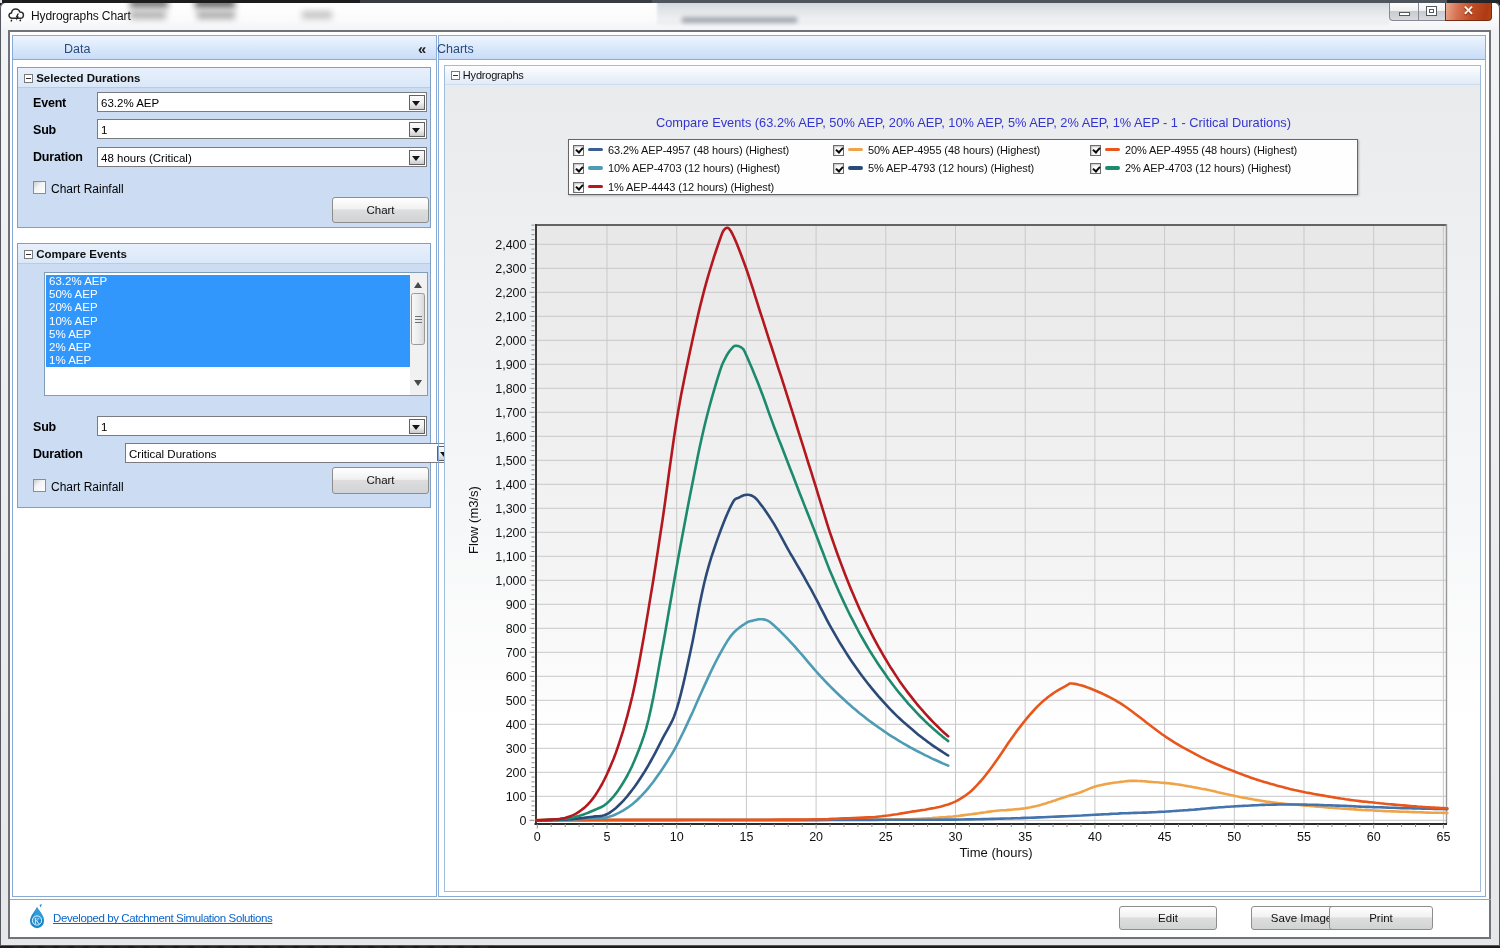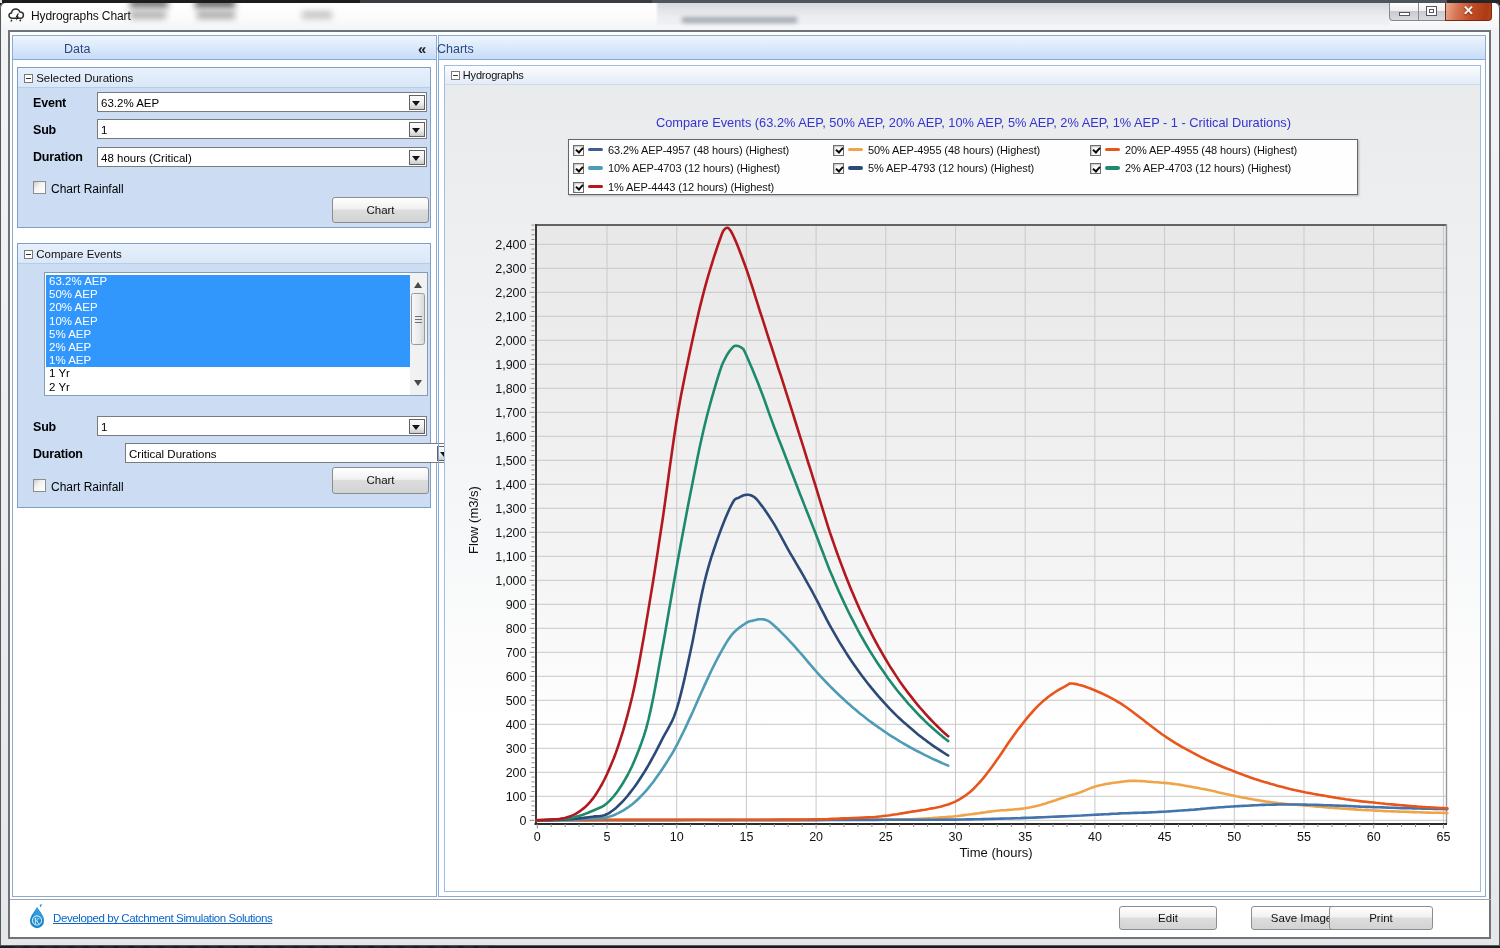--- a/index.html
+++ b/index.html
@@ -2,21 +2,21 @@
 <html><head><meta charset="utf-8"><style>
 *{margin:0;padding:0;box-sizing:border-box;}
 html,body{width:1500px;height:948px;overflow:hidden;background:#1c1c1e;}
 body{font-family:"Liberation Sans",sans-serif;position:relative;}
 .abs{position:absolute;}
 .win{position:absolute;left:0;top:2px;width:1500px;height:944px;border-radius:6px 6px 0 0;
  background:linear-gradient(#fdfdfd,#f2f3f5 28px,#e6e7e9);box-shadow:inset 0 0 0 1px #55585e;}
 .titletext{font-size:12px;color:#111;letter-spacing:-0.1px;}
 .panelhdr{background:linear-gradient(#eef5fe,#dceafb 45%,#c8dcf7);border:1px solid #8aabd6;
  font-size:12.5px;color:#29497e;}
-.groupbox{border:1px solid #7f9fc6;background:#cbdcf3;}
+.groupbox{border:1px solid #7f9fc6;background:#cbdcf3;font-weight:bold;}
 .grouphdr{background:linear-gradient(#e8f1fc,#d9e7f8);font-size:11.5px;color:#101010;
  border-bottom:1px solid #b7cce5;}
 .mini{width:9px;height:9px;background:#fff;border:1px solid #7a7a7a;display:inline-block;
  position:relative;vertical-align:-1px;}
 .mini:after{content:"";position:absolute;left:1px;right:1px;top:3px;height:1px;background:#333;}
 .lbl{font-size:12.5px;font-weight:bold;color:#000;letter-spacing:-0.2px;}
 .combo{background:#fff;border:1px solid #787b80;position:absolute;height:20px;}
 .combo .txt{position:absolute;left:3px;top:4px;font-size:11.5px;color:#000;}
 .combo .btn{position:absolute;right:1.5px;top:1.5px;bottom:1.5px;width:16px;
  background:linear-gradient(#fbfbfb,#efefef 55%,#cbcbcb);border:1px solid #5f6165;}
@@ -99,21 +99,20 @@
 <div class="abs" style="left:51px;top:182px;font-size:12px;">Chart Rainfall</div>
 <div class="btn7" style="left:332px;top:197px;width:97px;height:26px;line-height:24px;">Chart</div>
 
 <div class="abs groupbox" style="left:17px;top:243px;width:414px;height:265px;">
  <div class="grouphdr" style="height:20px;padding:4px 0 0 6px;"><span class="mini"></span> Compare Events</div>
 </div>
 
 <div class="abs" style="left:44px;top:272px;width:384px;height:124px;background:#fff;border:1px solid #7f9db9;overflow:hidden;">
  <div style="position:absolute;left:1px;top:2px;width:364px;">
   <div style="height:92.4px;background:#3297fd;color:#fff;font-size:11.5px;padding-left:3px;line-height:13.2px;">63.2% AEP<br>50% AEP<br>20% AEP<br>10% AEP<br>5% AEP<br>2% AEP<br>1% AEP</div>
-  <div style="color:#000;font-size:11.5px;padding-left:3px;line-height:13.2px;">1 Yr<br>2 Yr</div>
  </div>
 
  <div style="position:absolute;right:0;top:0;bottom:0;width:17px;background:#f1f1f2;">
   <div style="position:absolute;left:4px;top:9px;border:4.5px solid transparent;border-bottom:6px solid #4a4a4a;border-top:none;"></div>
   <div style="position:absolute;left:4px;bottom:9px;border:4.5px solid transparent;border-top:6px solid #4a4a4a;border-bottom:none;"></div>
   <div style="position:absolute;top:20px;left:0.5px;width:14px;height:52px;background:linear-gradient(90deg,#f8f8f8,#e9eaeb 60%,#d7d8da);border:1px solid #9a9a9a;border-radius:2.5px;">
     <div style="position:absolute;left:3px;top:22px;width:7px;height:1px;background:#707070;box-shadow:0 3px 0 #707070,0 6px 0 #707070;"></div>
   </div>
  </div>
 </div>

